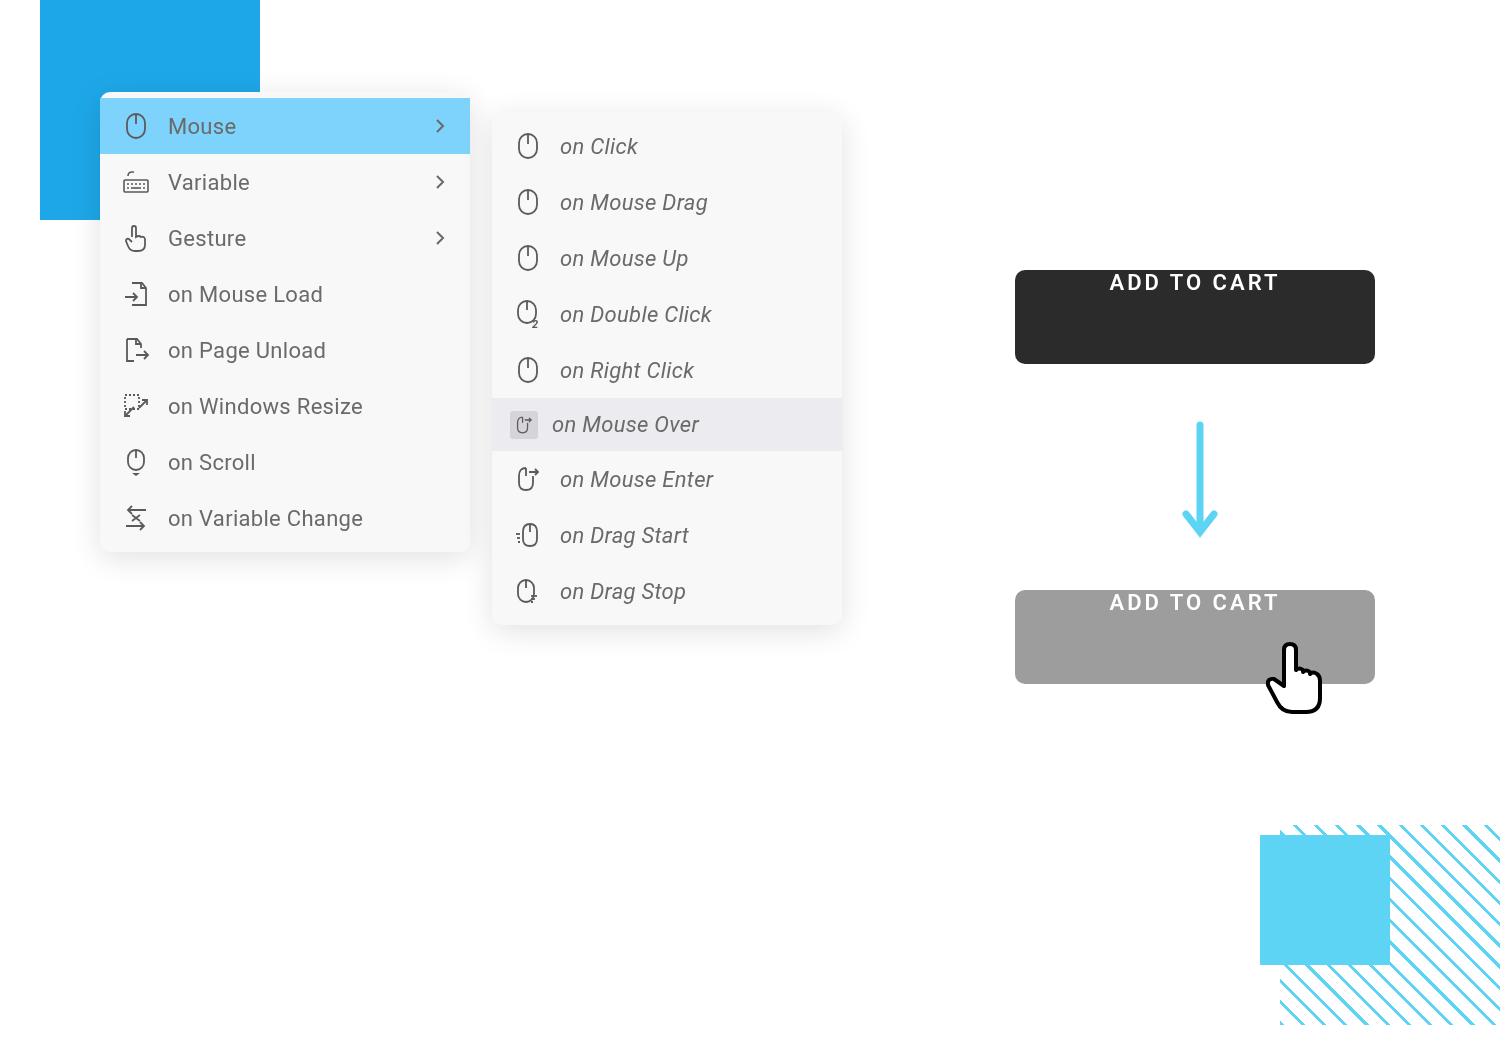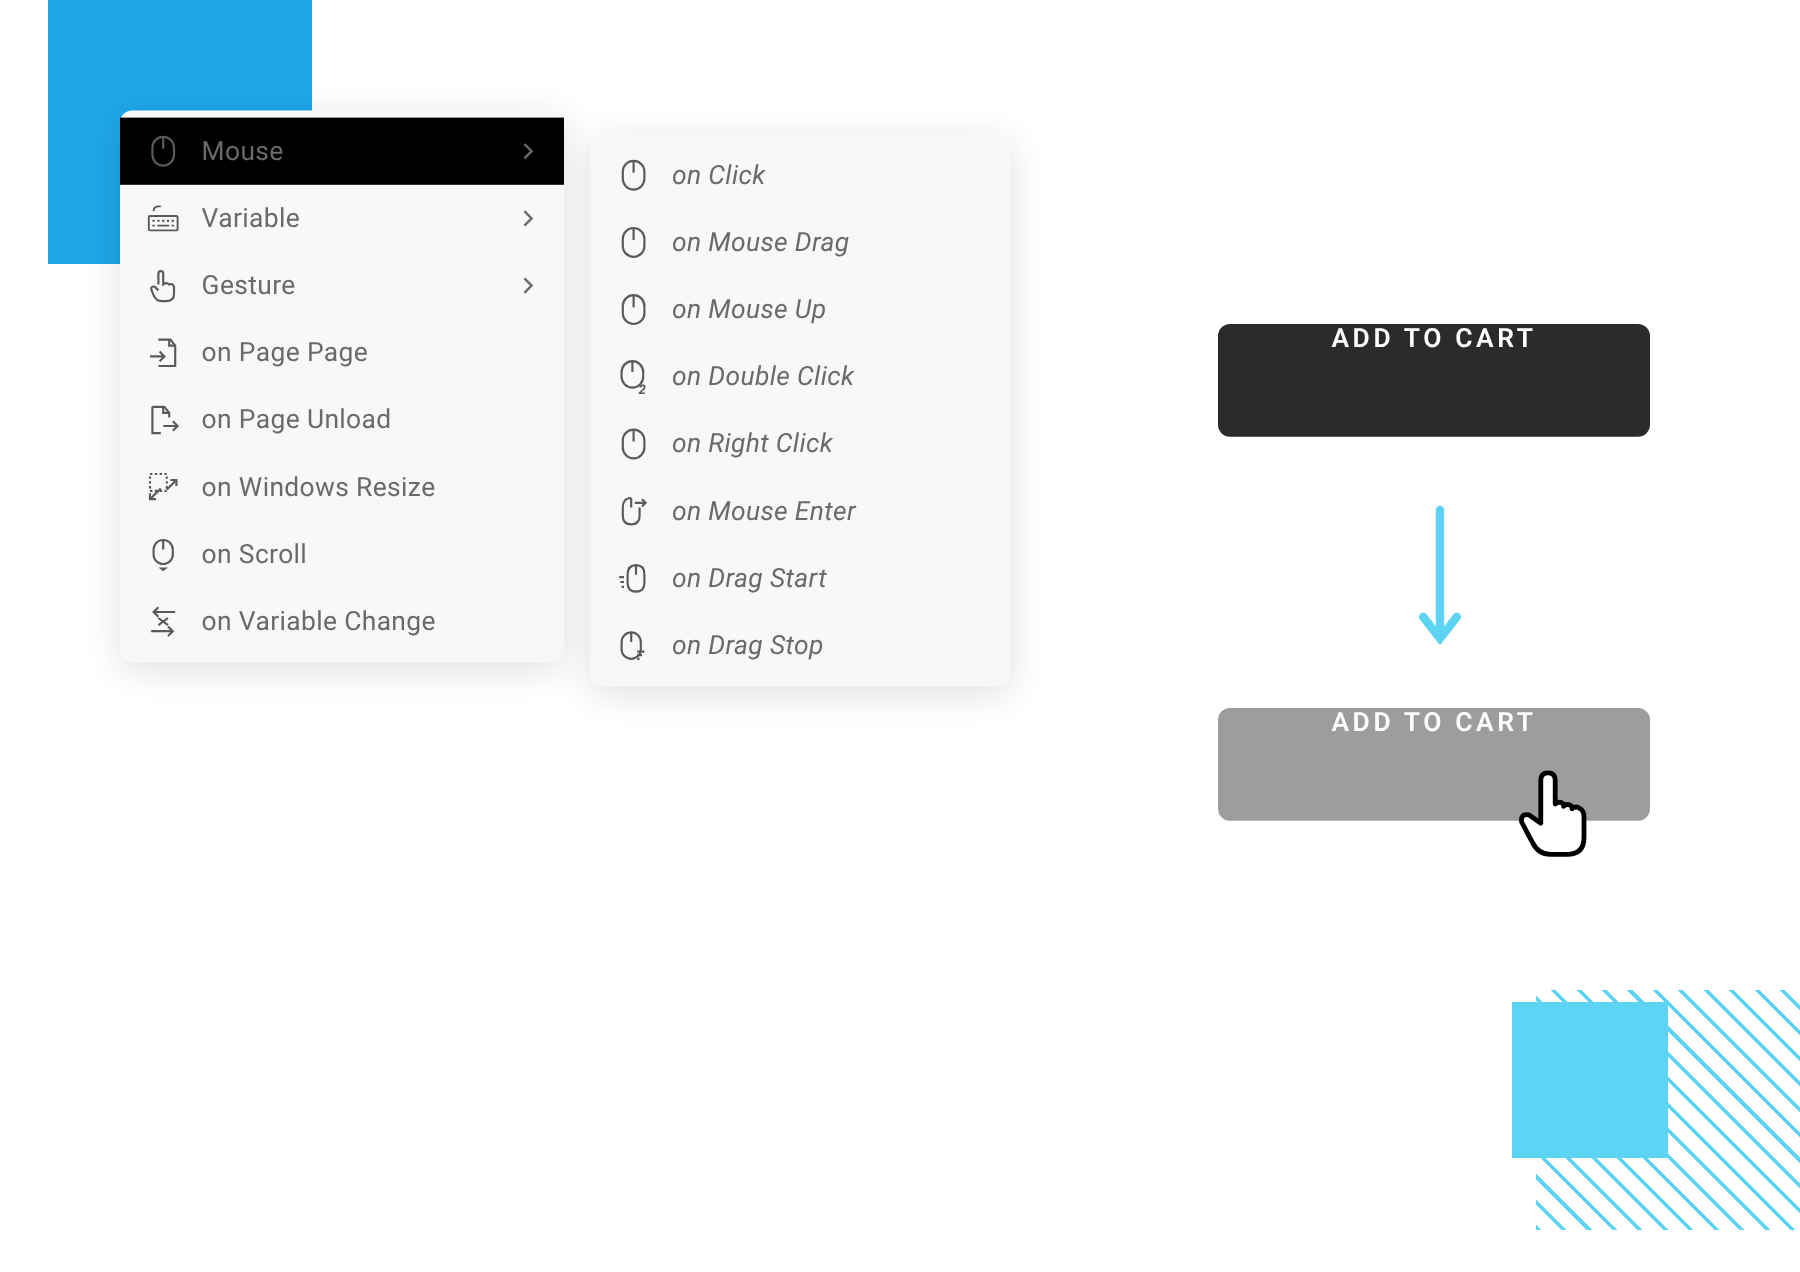--- a/index.html
+++ b/index.html
@@ -68,21 +68,21 @@
     .menu-item {
       display: flex;
       align-items: center;
       padding: 14px 22px;
       font-size: 22px;
       color: #5a5a5a;
       cursor: pointer;
       gap: 18px;
     }
     .menu-item.selected {
-      background: #000000;
+      background: #7dd3fc;
       justify-content: center;
     }
     .menu-item.hovered {
       background: #ecebef;
     }
     .menu-item .icon {
       width: 28px;
       height: 28px;
       display: flex;
       align-items: center;
@@ -206,21 +206,21 @@
     </span>
   </div>
   <div class="menu-item">
     <span class="icon">
       <svg width="28" height="28" viewBox="0 0 28 28" fill="none" stroke="#5a5a5a" stroke-width="1.8">
         <path d="M10 3 H20 L24 8 V25 H10"></path>
         <path d="M19 3 V8 H24"></path>
         <path d="M3 17 H14 M11 13 L15 17 L11 21"></path>
       </svg>
     </span>
-    <span class="label">on Page Page</span>
+    <span class="label">on Mouse Load</span>
   </div>
   <div class="menu-item">
     <span class="icon">
       <svg width="28" height="28" viewBox="0 0 28 28" fill="none" stroke="#5a5a5a" stroke-width="1.8">
         <path d="M5 3 H15 L19 8 V12 M5 3 V25 H12"></path>
         <path d="M14 3 V8 H19"></path>
         <path d="M14 19 H25 M22 15 L26 19 L22 23"></path>
       </svg>
     </span>
     <span class="label">on Page Unload</span>
@@ -296,20 +296,30 @@
     <span class="label">on Double Click</span>
   </div>
   <div class="menu-item">
     <span class="icon">
       <svg width="24" height="28" viewBox="0 0 24 28" fill="none" stroke="#5a5a5a" stroke-width="1.8">
           <rect x="3" y="2" width="18" height="24" rx="9"></rect>
           <line x1="12" y1="2" x2="12" y2="12"></line>
         </svg>
     </span>
     <span class="label">on Right Click</span>
+  </div>
+  <div class="menu-item hovered">
+    <span class="icon icon-highlight">
+      <svg width="28" height="28" viewBox="0 0 28 28" fill="none" stroke="#5a5a5a" stroke-width="1.8">
+          <path d="M12 3 Q5 3 5 11 V18 Q5 25 12 25 Q19 25 19 18 V11"></path>
+          <line x1="12" y1="3" x2="12" y2="11"></line>
+          <path d="M15 7 H24 M21 4 L24 7 L21 10"></path>
+        </svg>
+    </span>
+    <span class="label">on Mouse Over</span>
   </div>
   <div class="menu-item">
     <span class="icon">
       <svg width="28" height="28" viewBox="0 0 28 28" fill="none" stroke="#5a5a5a" stroke-width="1.8">
           <path d="M12 3 Q5 3 5 11 V18 Q5 25 12 25 Q19 25 19 18 V11"></path>
           <line x1="12" y1="3" x2="12" y2="11"></line>
           <path d="M15 7 H24 M21 4 L24 7 L21 10"></path>
         </svg>
     </span>
     <span class="label">on Mouse Enter</span>

